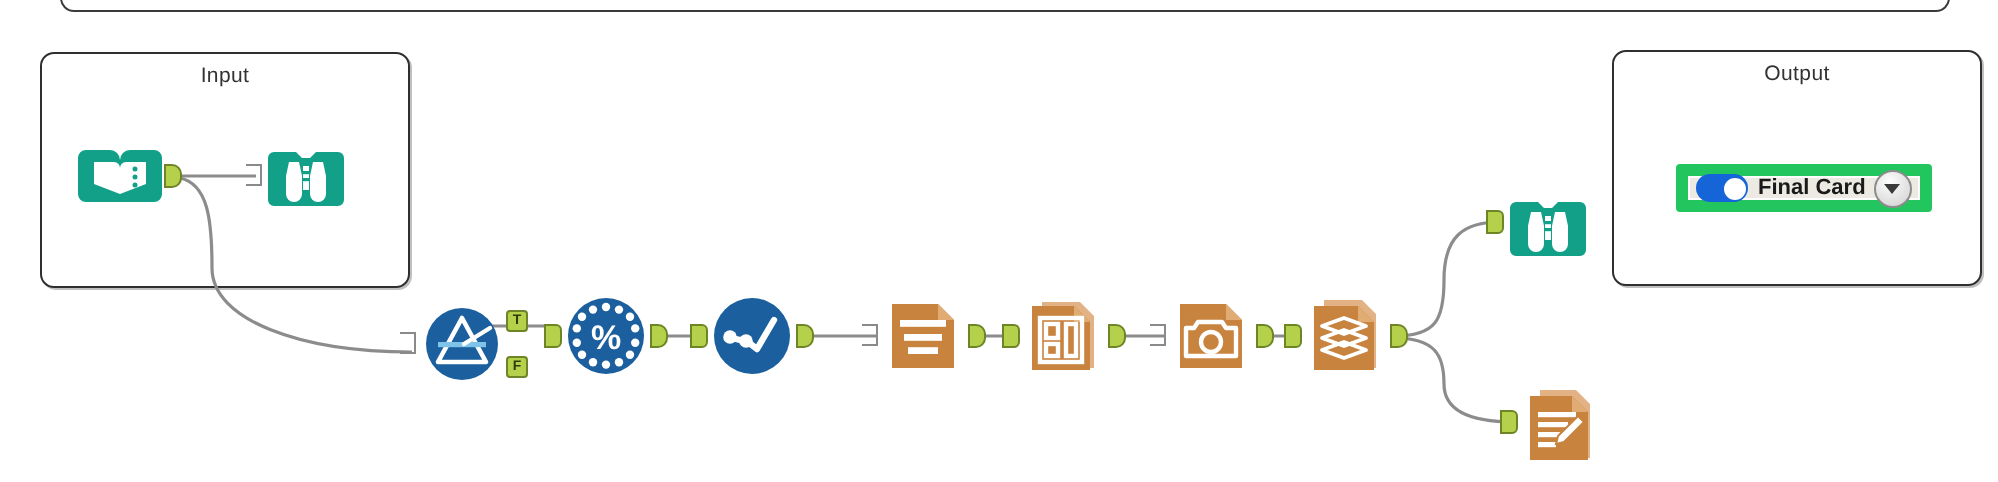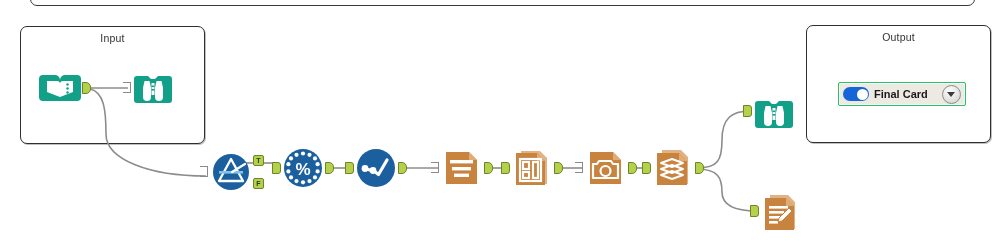--- a/index.html
+++ b/index.html
@@ -50,21 +50,21 @@
     font-size:7px;line-height:10px;text-align:center;color:#2b3d0b;font-weight:bold;
   }
   .anchor-in-sq{
     position:absolute;width:8px;height:11px;border:1.4px solid #8a8a8a;
     border-left:none;box-sizing:border-box;background:transparent;
   }
 
   
   .widget{
     position:absolute;left:838px;top:82px;width:128px;height:24px;
-    background:#eceae2;border:1px solid #22c55e;border-radius:2px;
+    background:#eceae2;border:6px solid #22c55e;border-radius:2px;
     box-sizing:border-box;display:flex;align-items:center;
     padding:0 4px;box-shadow:inset 0 0 0 1px #fdfdfd;
   }
   .toggle{
     width:26px;height:14px;border-radius:8px;background:#1565d8;
     position:relative;flex:0 0 auto;margin-right:5px;
   }
   .toggle .knob{
     position:absolute;right:1.5px;top:1.5px;width:11px;height:11px;
     border-radius:50%;background:#fff;

